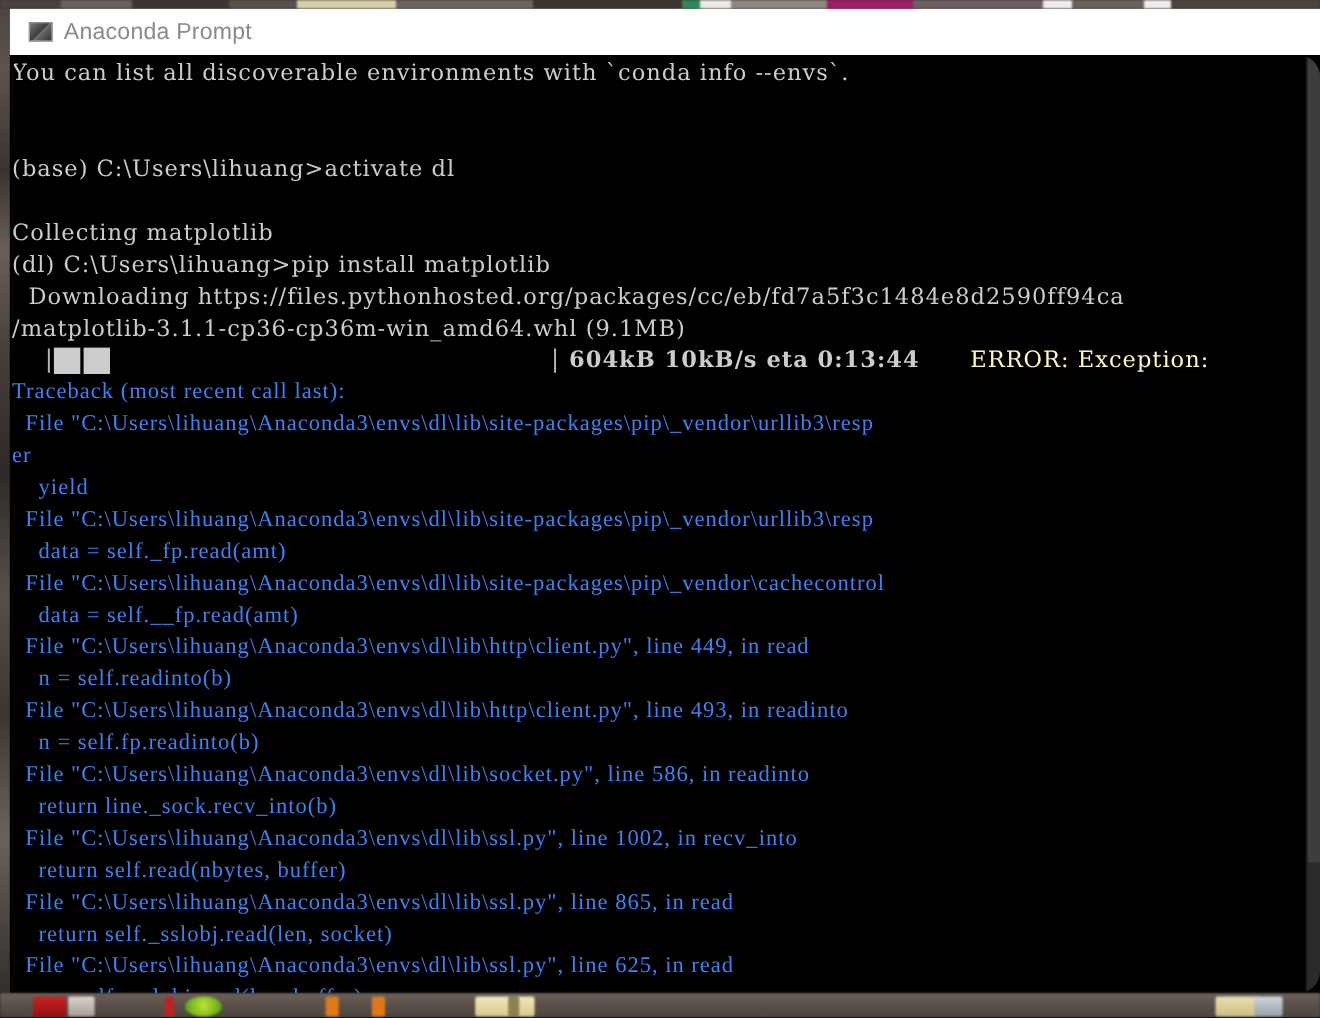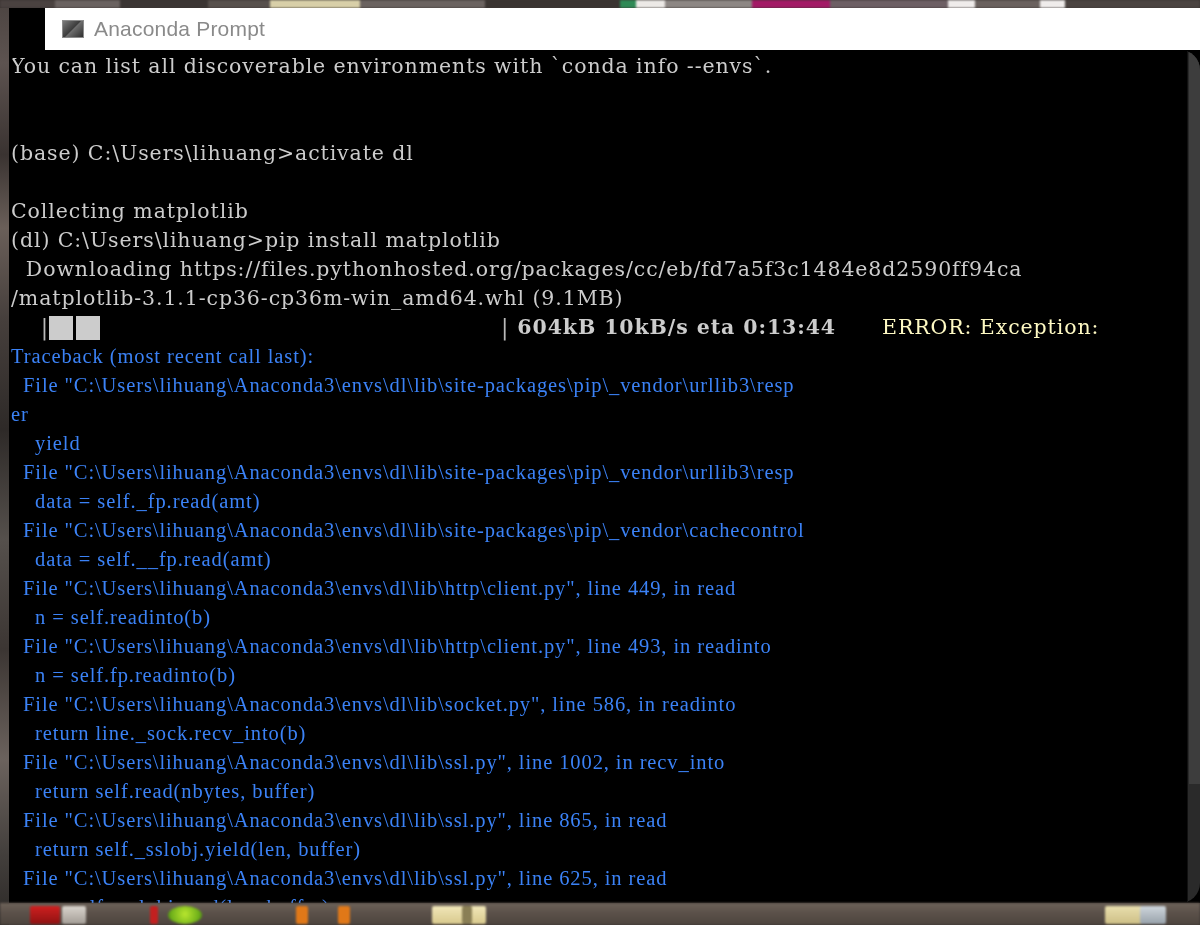--- a/index.html
+++ b/index.html
@@ -88,21 +88,20 @@
   }
 
   .titlebar {
     position: relative;
     height: 42px;
     background: #ffffff;
     display: flex;
     align-items: center;
     padding-left: 17px;
     box-sizing: border-box;
-    margin-left: 36px;
   }
   .titlebar-icon {
     width: 22px; height: 18px;
     margin-right: 10px;
     background: linear-gradient(135deg, #7b7b7b 0%, #3c3c3c 48%, #6e6e6e 52%, #2f2f2f 100%);
     border: 1px solid #8c8c8c;
     box-sizing: border-box;
     flex: 0 0 auto;
   }
   .titlebar-text {
@@ -240,21 +239,21 @@
         <div class="line red">    data = self.__fp.read(amt)</div>
         <div class="line red">  File "C:\Users\lihuang\Anaconda3\envs\dl\lib\http\client.py", line 449, in read</div>
         <div class="line red">    n = self.readinto(b)</div>
         <div class="line red">  File "C:\Users\lihuang\Anaconda3\envs\dl\lib\http\client.py", line 493, in readinto</div>
         <div class="line red">    n = self.fp.readinto(b)</div>
         <div class="line red">  File "C:\Users\lihuang\Anaconda3\envs\dl\lib\socket.py", line 586, in readinto</div>
         <div class="line red">    return line._sock.recv_into(b)</div>
         <div class="line red">  File "C:\Users\lihuang\Anaconda3\envs\dl\lib\ssl.py", line 1002, in recv_into</div>
         <div class="line red">    return self.read(nbytes, buffer)</div>
         <div class="line red">  File "C:\Users\lihuang\Anaconda3\envs\dl\lib\ssl.py", line 865, in read</div>
-        <div class="line red">    return self._sslobj.yield(len, buffer)</div>
+        <div class="line red">    return self._sslobj.read(len, socket)</div>
         <div class="line red">  File "C:\Users\lihuang\Anaconda3\envs\dl\lib\ssl.py", line 625, in read</div>
         <div class="line red">    v = self._sslobj.read(len, buffer)</div>
 
       </div>
 
       <div class="scrollbar">
         <div class="scroll-thumb"></div>
       </div>
     </div>
   </div>

